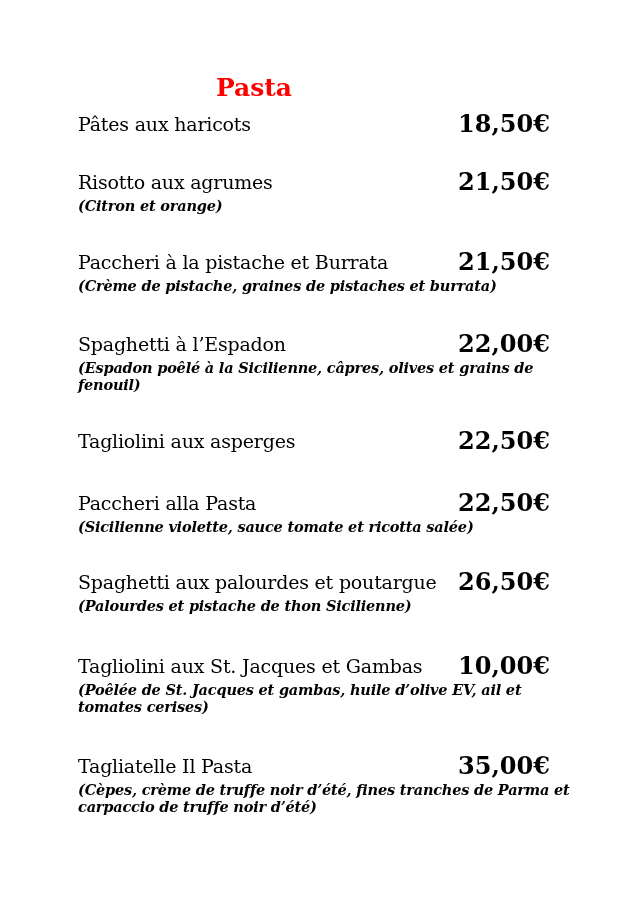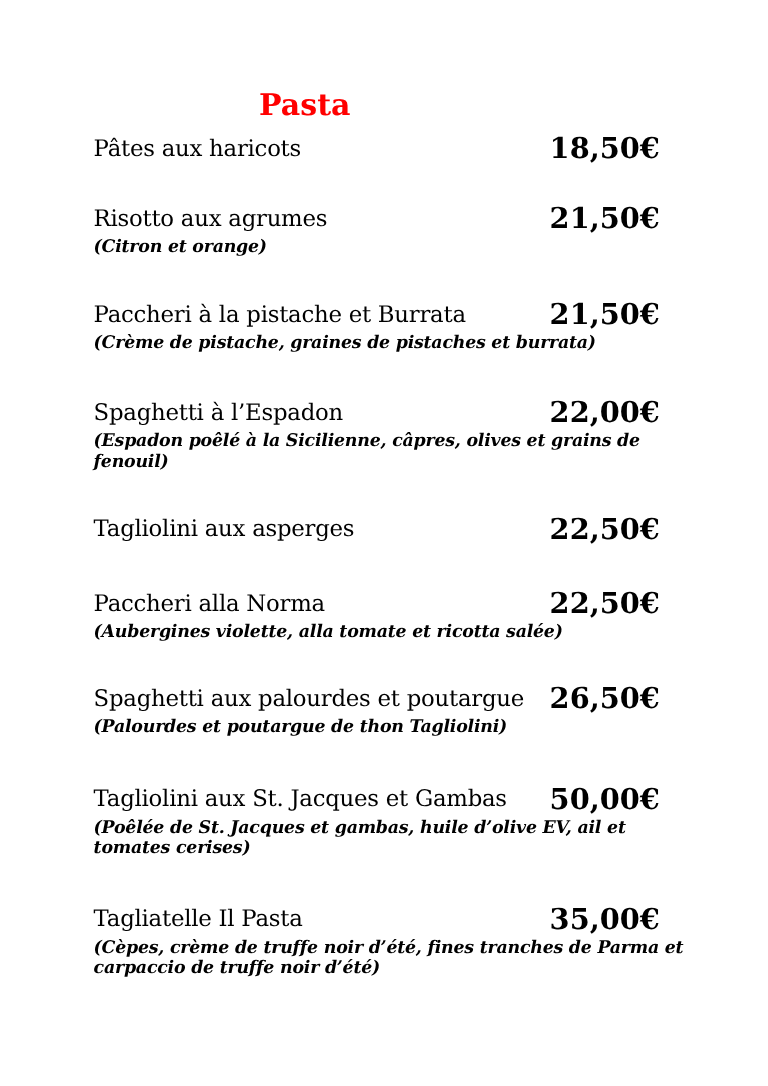--- a/index.html
+++ b/index.html
@@ -57,34 +57,34 @@
   <span class="price">22,00€</span>
   <div class="desc">(Espadon poêlé à la Sicilienne, câpres, olives et grains de fenouil)</div>
 </div>
 
 <div class="item" style="top:429px">
   <span class="name">Tagliolini aux asperges</span>
   <span class="price">22,50€</span>
 </div>
 
 <div class="item" style="top:491px">
-  <span class="name">Paccheri alla Norma</span>
+  <span class="name">Paccheri alla Pasta</span>
   <span class="price">22,50€</span>
-  <div class="desc">(Aubergines violette, alla tomate et ricotta salée)</div>
+  <div class="desc">(Sicilienne violette, sauce tomate et ricotta salée)</div>
 </div>
 
 <div class="item" style="top:570px">
   <span class="name">Spaghetti aux palourdes et poutargue</span>
   <span class="price">26,50€</span>
-  <div class="desc">(Palourdes et poutargue de thon Tagliolini)</div>
+  <div class="desc">(Palourdes et pistache de thon Sicilienne)</div>
 </div>
 
 <div class="item" style="top:654px">
   <span class="name">Tagliolini aux St. Jacques et Gambas</span>
-  <span class="price">50,00€</span>
+  <span class="price">10,00€</span>
   <div class="desc">(Poêlée de St. Jacques et gambas, huile d’olive EV, ail et tomates cerises)</div>
 </div>
 
 <div class="item" style="top:754px">
   <span class="name">Tagliatelle Il Pasta</span>
   <span class="price">35,00€</span>
   <div class="desc">(Cèpes, crème de truffe noir d’été, fines tranches de Parma et carpaccio de truffe noir d’été)</div>
 </div>
 
 </body></html>

